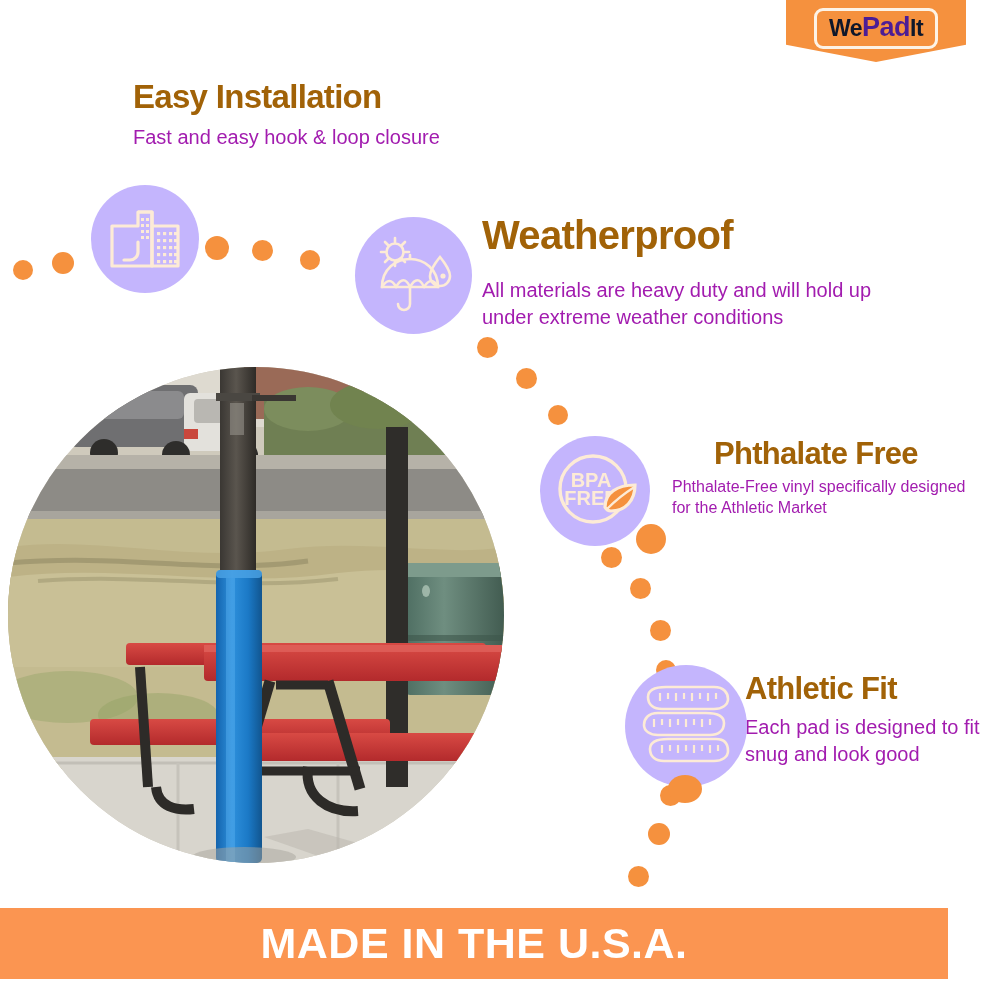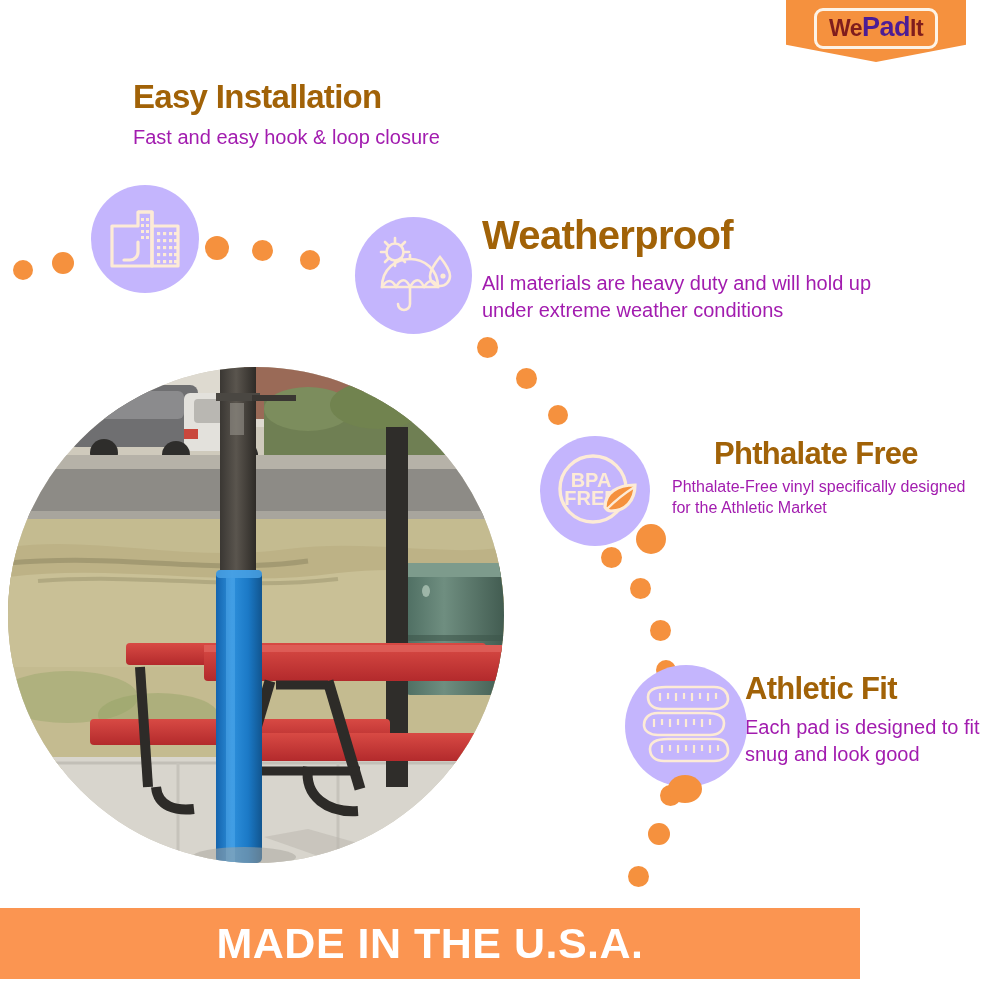--- a/index.html
+++ b/index.html
@@ -39,21 +39,21 @@
     border: 3px solid #FDF3E6;
     border-radius: 9px;
     padding: 3px 12px 5px 12px;
     display: flex;
     align-items: baseline;
     line-height: 1;
   }
   .logo-we, .logo-it {
     font-size: 23px;
     font-weight: bold;
-    color: #7f1d1d;
+    color: #0f172a;
     letter-spacing: -0.5px;
     font-family: "Liberation Sans", sans-serif;
   }
   .logo-pad {
     font-size: 27px;
     font-weight: bold;
     color: #4c1d95;
     letter-spacing: -0.5px;
     font-family: "Liberation Sans", sans-serif;
   }
@@ -71,21 +71,21 @@
     line-height: 1.35;
     font-family: "Liberation Sans", sans-serif;
   }
 
   #feat1 { position: absolute; left: 133px; top: 80px; width: 430px; }
   #feat1 .feature-title { font-size: 33px; }
   #feat1 .feature-desc { font-size: 20px; margin-top: 9px; }
 
   #feat2 { position: absolute; left: 482px; top: 214px; width: 420px; }
   #feat2 .feature-title { font-size: 40px; }
-  #feat2 .feature-desc { font-size: 20px; margin-top: 14px; }
+  #feat2 .feature-desc { font-size: 20px; margin-top: 21px; }
 
   #feat3 { position: absolute; left: 672px; top: 438px; width: 310px; }
   #feat3 .feature-title { font-size: 31px; margin-left: 42px; }
   #feat3 .feature-desc { font-size: 16px; margin-top: 5px; }
 
   #feat4 { position: absolute; left: 745px; top: 673px; width: 240px; }
   #feat4 .feature-title { font-size: 31px; }
   #feat4 .feature-desc { font-size: 20px; margin-top: 8px; }
 
   
@@ -129,21 +129,21 @@
     overflow: hidden;
     background: #cfcabc;
   }
   #photo-svg { display: block; width: 100%; height: 100%; }
 
   
   #made-banner {
     position: absolute;
     left: 0;
     top: 908px;
-    width: 860px;
+    width: 948px;
     height: 71px;
     background: #FB9551;
     display: flex;
     align-items: center;
     justify-content: center;
   }
   #made-text {
     color: #FFFFFF;
     font-size: 43px;
     font-weight: bold;

